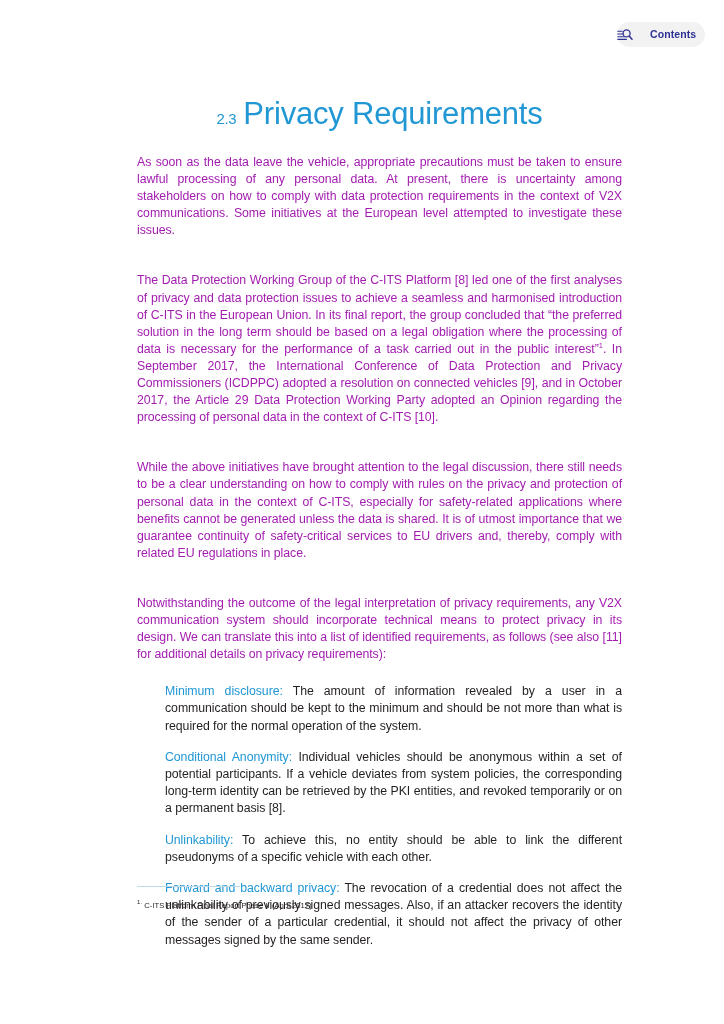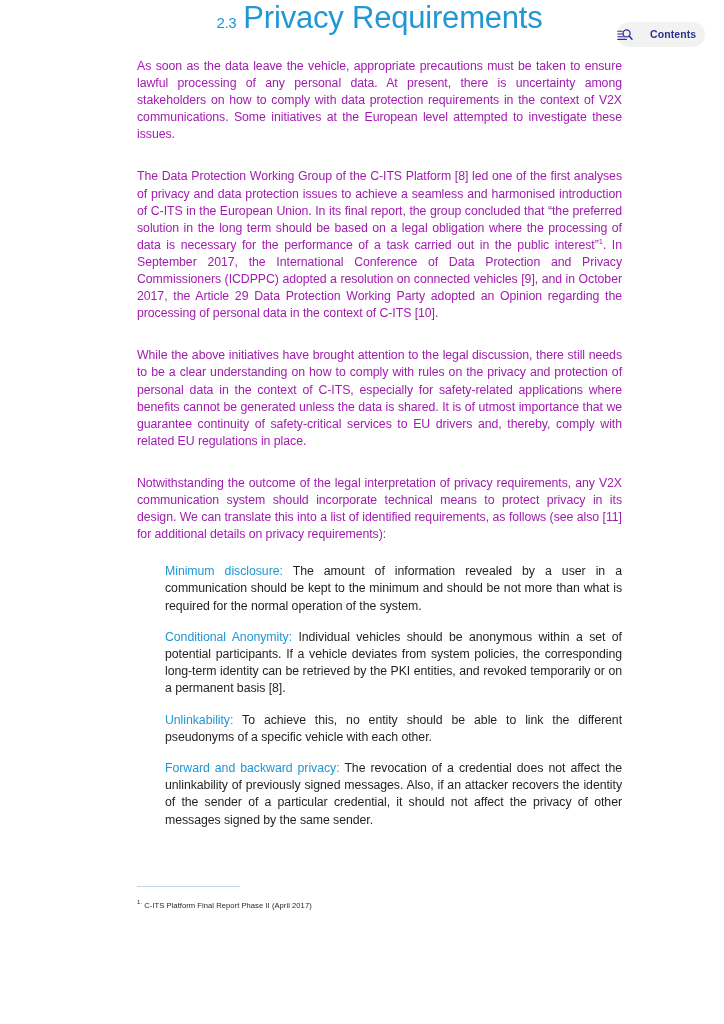--- a/index.html
+++ b/index.html
@@ -47,20 +47,21 @@
   
   .page {
     position: absolute;
     left: 137px;
     top: 0;
     width: 485px;
   }
 
   
   .heading {
+    margin-top: 96px;
     display: flex;
     align-items: baseline;
     justify-content: center;
     color: #2197d4;
     white-space: nowrap;
   }
   .heading .num {
     font-size: 15px;
     font-weight: normal;
     margin-right: 7px;
@@ -75,21 +76,21 @@
   
   p.body {
     margin: 0;
     font-size: 12.3px;
     line-height: 17.1px;
     text-align: justify;
     color: #a21caf;
     letter-spacing: -0.05px;
   }
   p.body.first { margin-top: 22px; }
-  p.body + p.body { margin-top: 25px; }
+  p.body + p.body { margin-top: 33px; }
 
   sup.fn {
     font-size: 7.5px;
     vertical-align: super;
     line-height: 0;
   }
 
   
   .req-list {
     margin-top: 20px;

